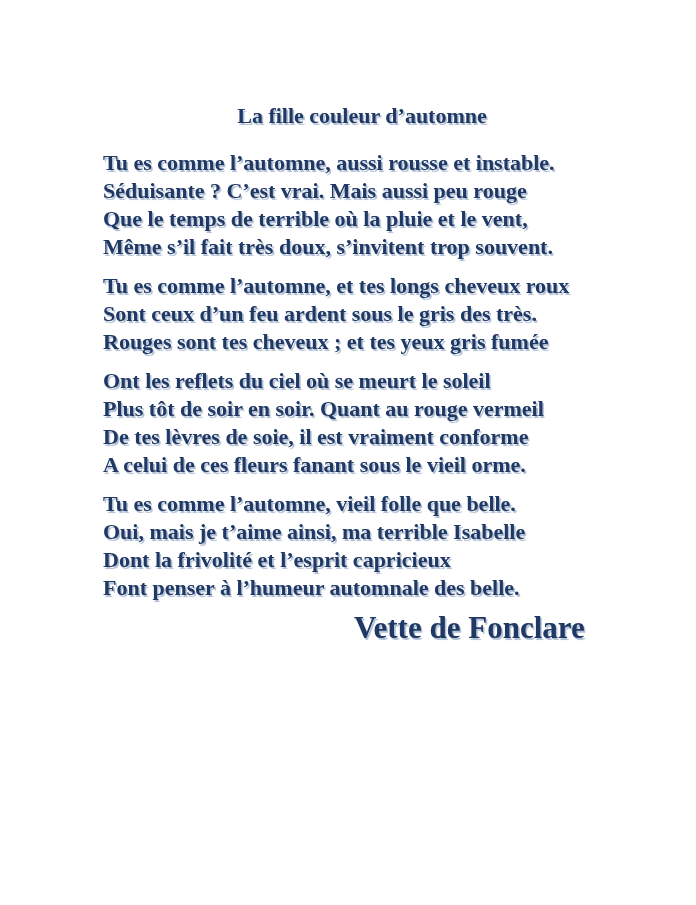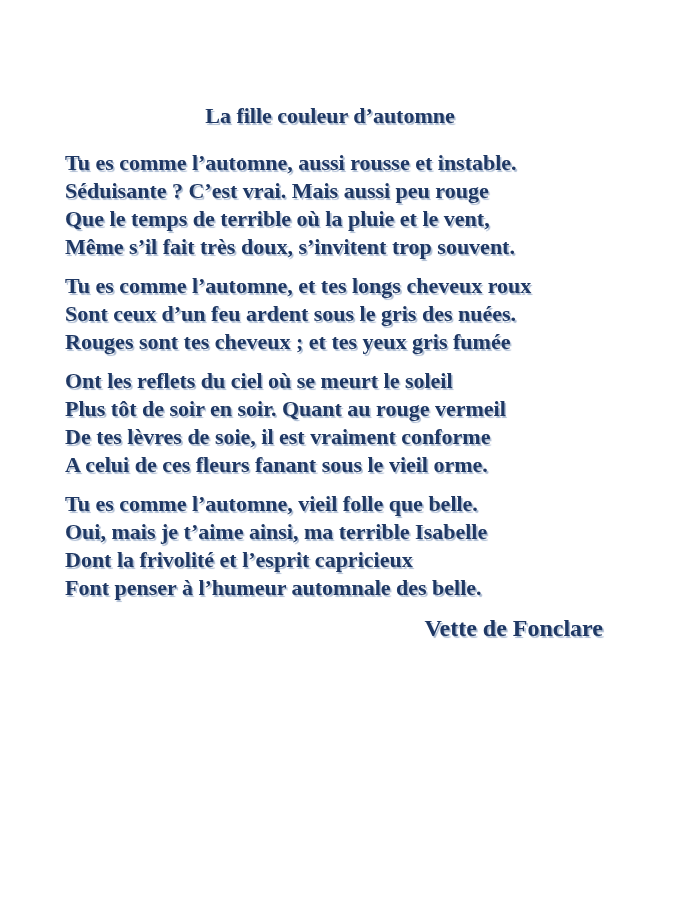--- a/index.html
+++ b/index.html
@@ -12,69 +12,68 @@
     width: 696px;
     height: 905px;
     background: #ffffff;
     overflow: hidden;
     font-family: "Liberation Serif", "DejaVu Serif", serif;
     font-weight: bold;
     color: #1f3864;
   }
   .content {
     position: absolute;
-    left: 57px;
+    left: 89px;
     top: 102px;
     width: 546px;
   }
   .shadowed {
     text-shadow: 1.6px 1.8px 0.8px #aebdd3;
   }
   .title {
     font-size: 22px;
     line-height: 28px;
     margin: 0 0 19px 0;
     text-align: center;
     white-space: nowrap;
   }
   .stanza {
-    margin: 0 0 11px 8px;
+    margin: 0 0 11px 14px;
   }
   .line {
     font-size: 22px;
     line-height: 28px;
     white-space: nowrap;
   }
   .author {
     margin-top: 8px;
     margin-left: 265px;
-    font-size: 24px;
+    font-size: 31px;
     line-height: 30px;
     white-space: nowrap;
-    text-align: right;
   }
 </style>
 </head>
 <body>
 
 <div class="page">
   <div class="content">
 
     <h1 class="title shadowed">La fille couleur d’automne</h1>
 
     <div class="stanza">
       <div class="line shadowed">Tu es comme l’automne, aussi rousse et instable.</div>
       <div class="line shadowed">Séduisante ? C’est vrai. Mais aussi peu rouge</div>
       <div class="line shadowed">Que le temps de terrible où la pluie et le vent,</div>
       <div class="line shadowed">Même s’il fait très doux, s’invitent trop souvent.</div>
     </div>
 
     <div class="stanza">
       <div class="line shadowed">Tu es comme l’automne, et tes longs cheveux roux</div>
-      <div class="line shadowed">Sont ceux d’un feu ardent sous le gris des nuées.</div>
+      <div class="line shadowed">Sont ceux d’un feu ardent sous le gris des très.</div>
       <div class="line shadowed">Rouges sont tes cheveux ; et tes yeux gris fumée</div>
     </div>
 
     <div class="stanza">
       <div class="line shadowed">Ont les reflets du ciel où se meurt le soleil</div>
       <div class="line shadowed">Plus tôt de soir en soir. Quant au rouge vermeil</div>
       <div class="line shadowed">De tes lèvres de soie, il est vraiment conforme</div>
       <div class="line shadowed">A celui de ces fleurs fanant sous le vieil orme.</div>
     </div>
 

